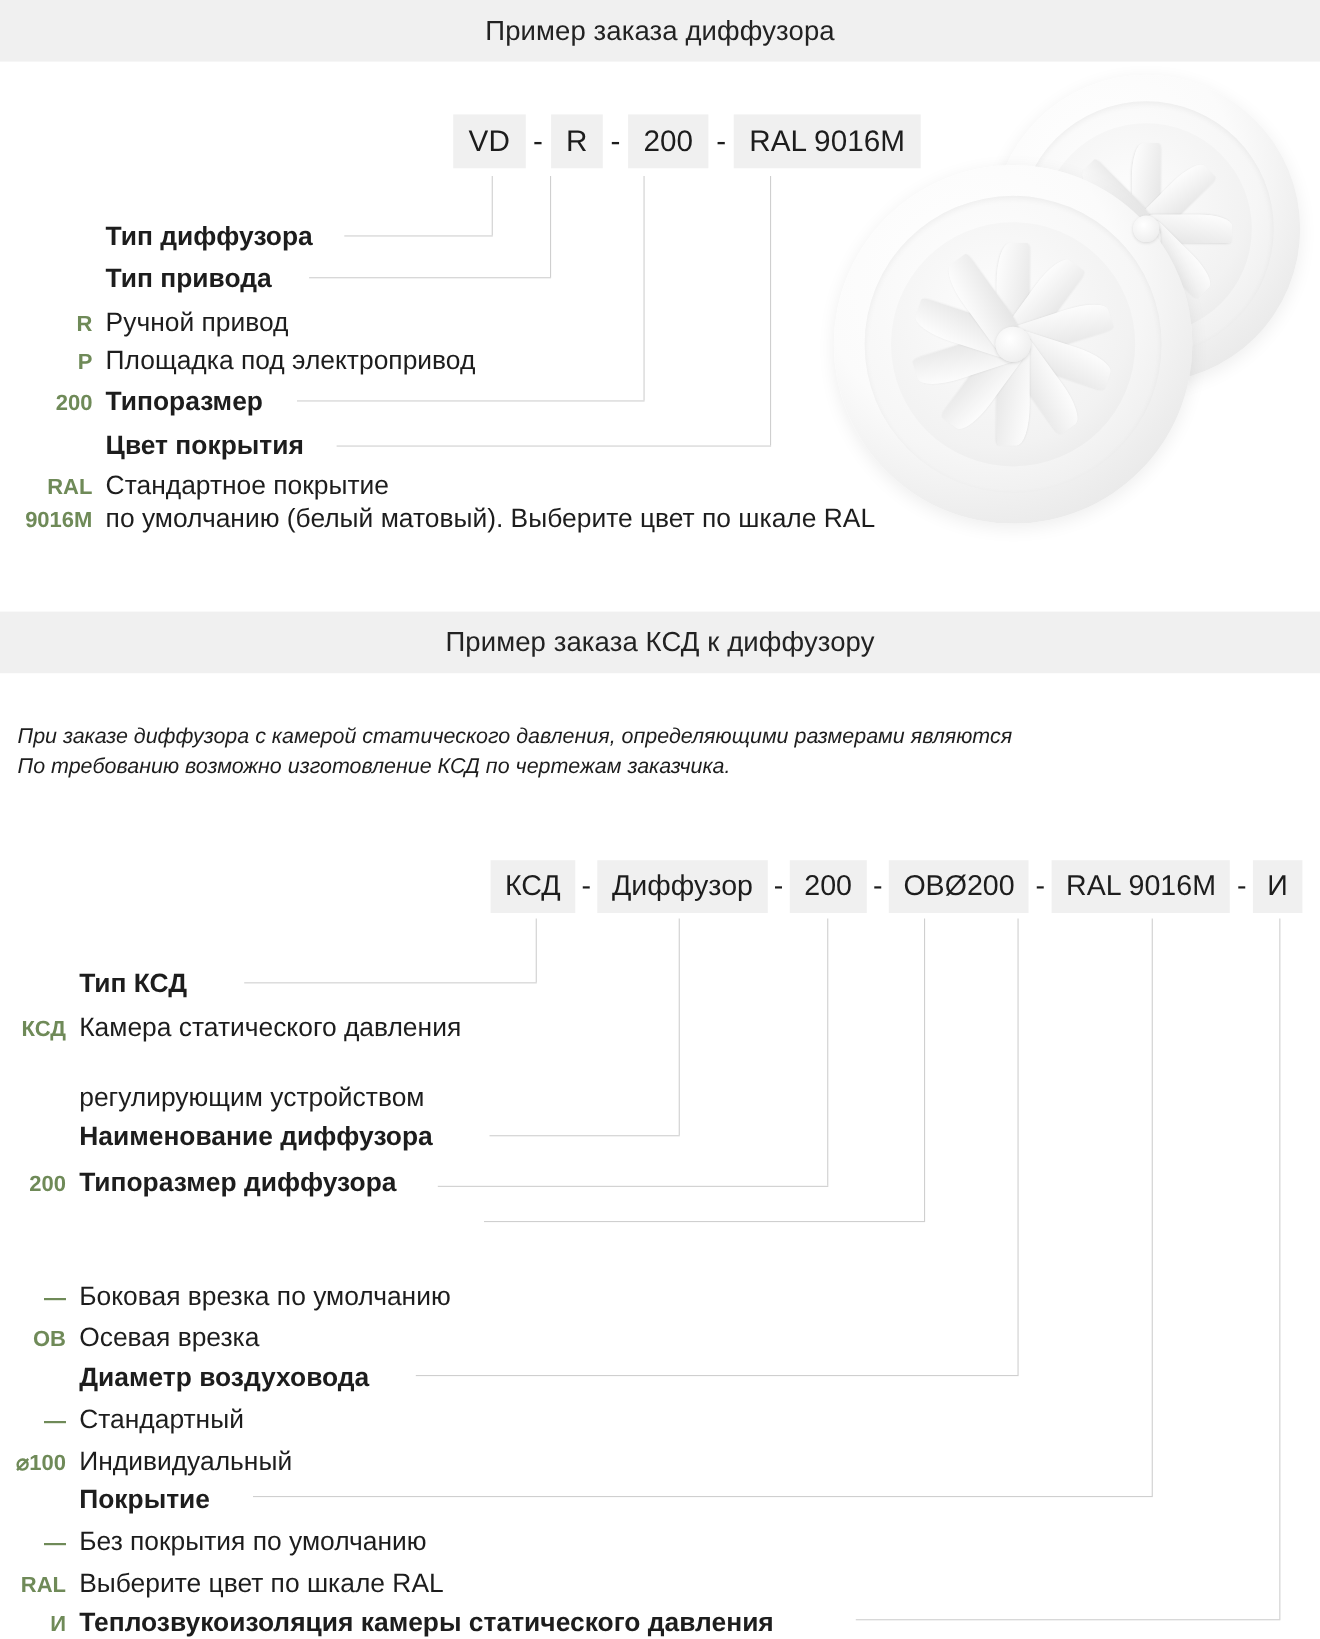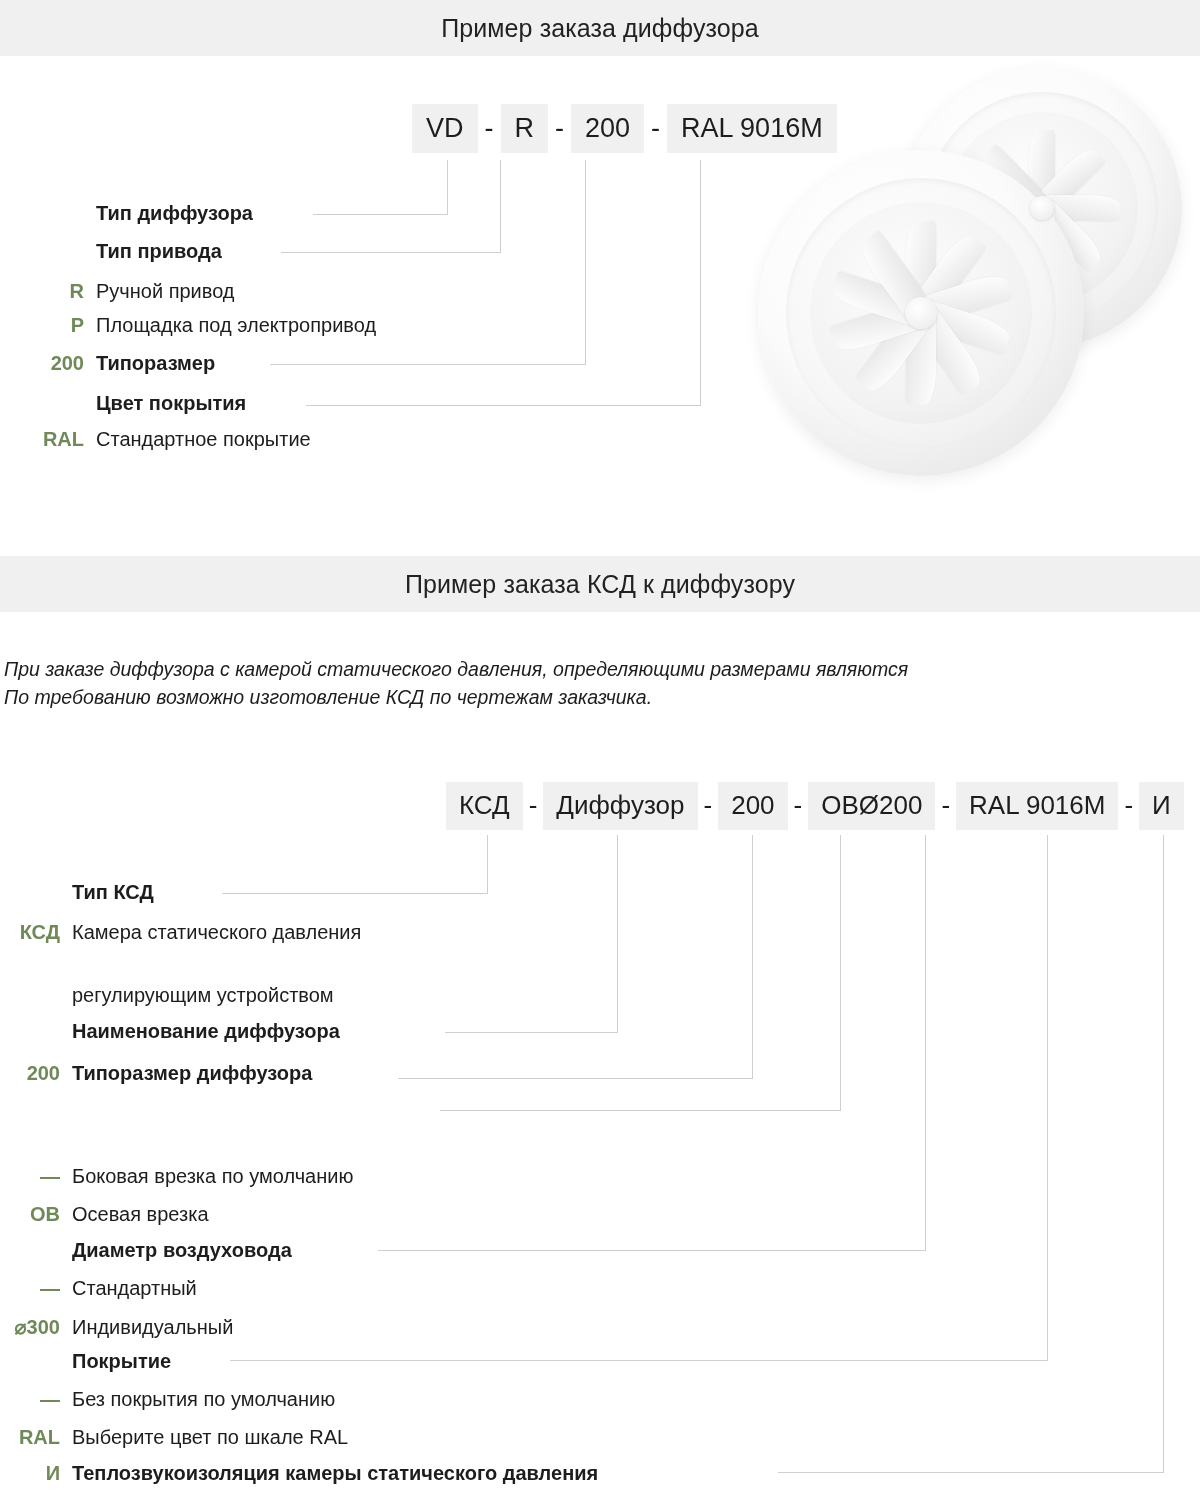--- a/index.html
+++ b/index.html
@@ -65,21 +65,21 @@
     align-items: baseline;
   }
   .legend-key {
     text-align: right;
     font-size: 20px;
     color: #6f8a58;
     font-weight: bold;
     padding-right: 12px;
   }
   .legend-label {
-    font-size: 20px;
+    font-size: 24px;
     color: #1d1d1d;
   }
   .legend-label.bold { font-weight: bold; }
 
   
   .line-h, .line-v {
     position: absolute;
     background: #cfcfcf;
   }
   .line-h { height: 1px; }
@@ -204,20 +204,24 @@
   <div class="legend-row" style="top:392px; left:0px;">
     <div class="legend-key" style="width:96px;"></div>
     <div class="legend-label bold">Цвет покрытия</div>
   </div>
 
   <div class="legend-row" style="top:428px; left:0px;">
     <div class="legend-key" style="width:96px;">RAL</div>
     <div class="legend-label">Стандартное покрытие</div>
   </div>
 
+  <div class="legend-row" style="top:458px; left:0px;">
+    <div class="legend-key" style="width:96px;">9016M</div>
+    <div class="legend-label">по умолчанию (белый матовый). Выберите цвет по шкале RAL</div>
+  </div>
 
   <div class="diffusers">
     <div class="disk" id="diskB">
       <div class="ring"></div>
       <div class="inner">
         <div class="blade" style="width:26px;height:78px;left:83px;top:18px;transform:rotate(0deg);"></div>
         <div class="blade" style="width:26px;height:78px;left:83px;top:18px;transform:rotate(45deg);"></div>
         <div class="blade" style="width:26px;height:78px;left:83px;top:18px;transform:rotate(90deg);"></div>
         <div class="blade" style="width:26px;height:78px;left:83px;top:18px;transform:rotate(135deg);"></div>
         <div class="blade" style="width:26px;height:78px;left:83px;top:18px;transform:rotate(180deg);"></div>
@@ -243,21 +247,21 @@
         <div class="blade" style="width:30px;height:92px;left:96px;top:19px;transform:rotate(324deg);"></div>
       </div>
       <div class="hub"></div>
     </div>
   </div>
 
   <div class="section-header" id="hdr2">
     <div class="title">Пример заказа КСД к диффузору</div>
   </div>
 
-  <div class="note" style="top:655px; left:4px; width:1180px;">
+  <div class="note" style="top:655px; left:16px; width:1180px;">
     <div>При заказе диффузора с камерой статического давления, определяющими размерами являются</div>
     <div>По требованию возможно изготовление КСД по чертежам заказчика.</div>
   </div>
 
   <div class="code-row" id="code2">
     <span class="token">КСД</span>
     <span class="sep">-</span>
     <span class="token">Диффузор</span>
     <span class="sep">-</span>
     <span class="token">200</span>
@@ -332,21 +336,21 @@
     <div class="legend-key" style="width:72px;"></div>
     <div class="legend-label bold">Диаметр воздуховода</div>
   </div>
 
   <div class="legend-row" style="top:1277px; left:0px;">
     <div class="legend-key" style="width:72px;">—</div>
     <div class="legend-label">Стандартный</div>
   </div>
 
   <div class="legend-row" style="top:1315px; left:0px;">
-    <div class="legend-key" style="width:72px;">⌀300</div>
+    <div class="legend-key" style="width:72px;">⌀100</div>
     <div class="legend-label">Индивидуальный</div>
   </div>
 
   <div class="legend-row" style="top:1350px; left:0px;">
     <div class="legend-key" style="width:72px;"></div>
     <div class="legend-label bold">Покрытие</div>
   </div>
 
   <div class="legend-row" style="top:1388px; left:0px;">
     <div class="legend-key" style="width:72px;">—</div>

